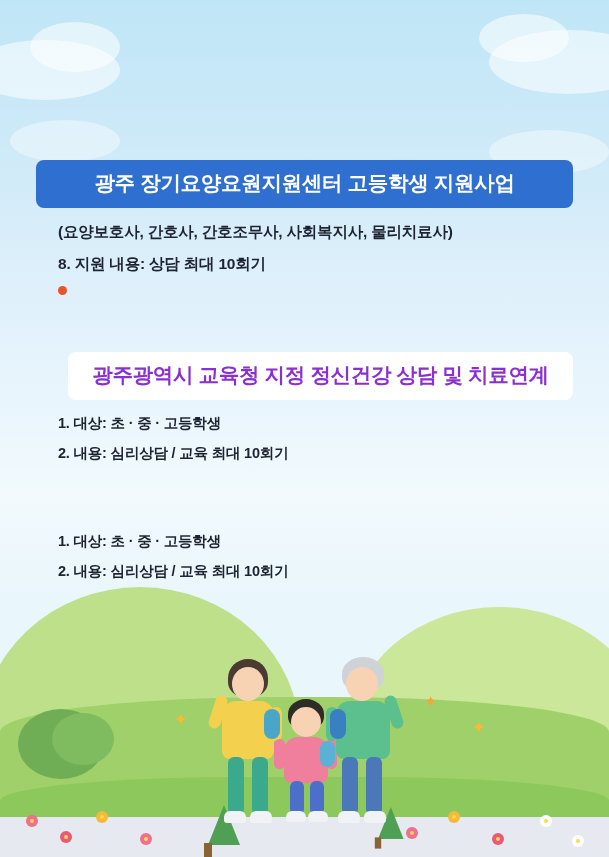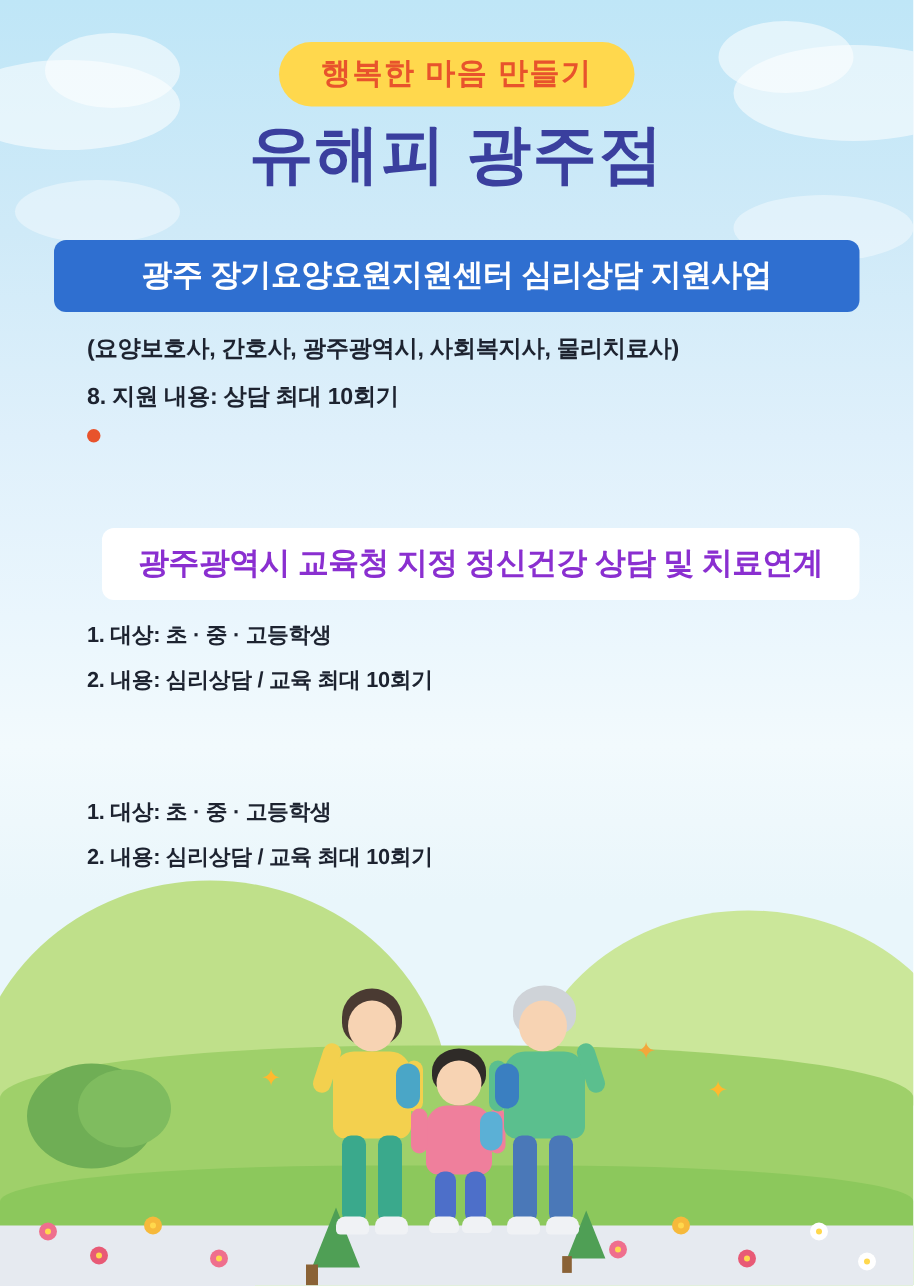--- a/index.html
+++ b/index.html
@@ -217,29 +217,25 @@
 
 <div id="poster">
 
   <div class="cloud c1"></div>
   <div class="cloud c2"></div>
   <div class="cloud c3"></div>
   <div class="cloud c4"></div>
   <div class="cloud c5"></div>
   <div class="cloud c6"></div>
 
-  <div class="ribbon-wrap">
-    <span class="ribbon">행복한 마음 만들기</span>
-  </div>
-  <div class="main-title">유해피 광주점</div>
 
   <div class="section" id="sec1">
-    <div class="sec-head blue">광주 장기요양요원지원센터 심리상담 지원사업</div>
+    <div class="sec-head blue">광주 장기요양요원지원센터 고등학생 지원사업</div>
     <div class="sec-body">
-      <p class="line">(요양보호사, 간호사, 광주광역시, 사회복지사, 물리치료사)</p>
+      <p class="line">(요양보호사, 간호사, 간호조무사, 사회복지사, 물리치료사)</p>
       <p class="line">8. 지원 내용: 상담 최대 10회기</p>
       <div class="note">
         <span class="dot"></span>
       </div>
     </div>
   </div>
 
   <div class="section" id="sec2">
     <div class="sec-head white">광주광역시 교육청 지정 정신건강 상담 및 치료연계</div>
     <div class="sec-body">

